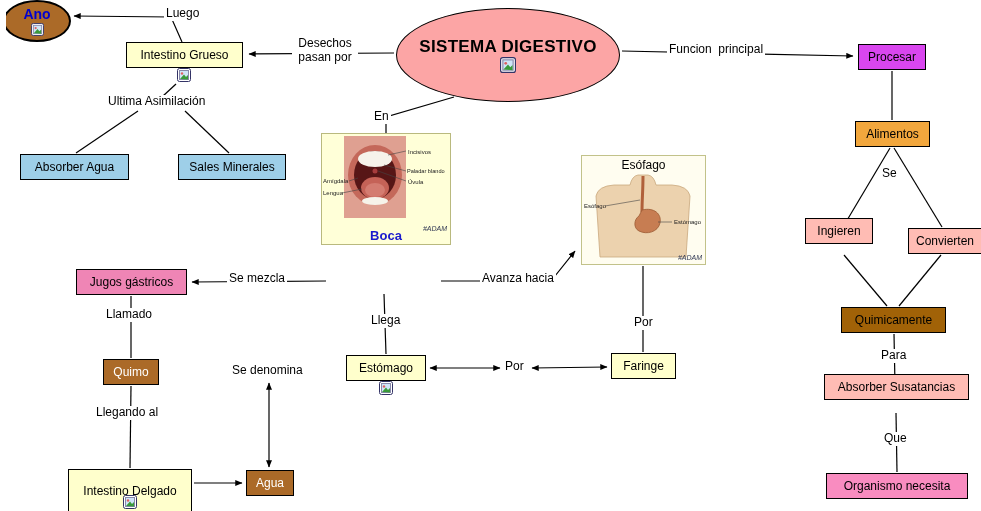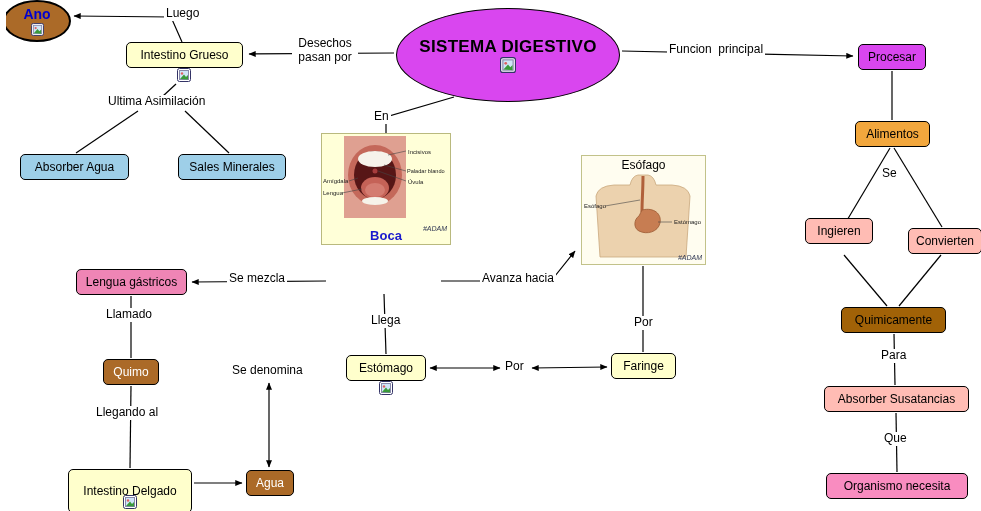--- a/index.html
+++ b/index.html
@@ -1,30 +1,30 @@
 <!DOCTYPE html>
 <html><head>
 <meta charset="utf-8">
 <style>
   html,body{margin:0;padding:0;background:#fff;font-family:"Liberation Sans",sans-serif;}
   .canvas{position:relative;width:981px;height:511px;background:#ffffff;overflow:hidden;margin-left:6px;}
   svg.connectors{position:absolute;left:0;top:0;pointer-events:none;}
-  .node{position:absolute;box-sizing:border-box;border:1px solid #000;border-radius:5px;
+  .node{position:absolute;box-sizing:border-box;border:1px solid #000;border-radius:0;
         display:flex;align-items:center;justify-content:center;font-size:12px;line-height:1;color:#000;}
   .ellipse{border-radius:50%;flex-direction:column;gap:2px;}
   .yellow{background:#ffffcc;}
   .blue{background:#9ecfe8;}
   .brown{background:#ab6a28;color:#ffffff;}
   .pinkd{background:#ef85b5;}
   .pinkl{background:#ffbcb4;}
   .pinks{background:#f98cc0;}
   .lav{background:#d946ef;}
   .orange{background:#f2a73d;}
   .gray{background:#a16207;}
-  .green{background:#d946ef;}
+  .green{background:#fca5a5;}
   #n-sistema .t{font-weight:bold;font-size:17px;letter-spacing:.3px;}
   #n-ano{border-width:2px;}
   #n-ano .t{font-weight:bold;font-size:14px;color:#0000d0;}
   .llabel{position:absolute;background:#fff;padding:0 2px;font-size:12px;color:#000;line-height:1.15;text-align:center;}
   .pre{white-space:pre;}
   .res-icon{display:inline-flex;}
   .res-icon.abs{position:absolute;}
   .img-frame{position:absolute;box-sizing:border-box;background:#ffffd8;border:1px solid #b9b97e;}
   .img-caption{position:absolute;left:0;right:0;bottom:1px;text-align:center;font-weight:bold;color:#1a1acd;font-size:13px;}
   .img-watermark{position:absolute;right:3px;bottom:12px;font-size:7px;font-style:italic;color:#333a55;}
@@ -106,24 +106,24 @@
   </span>
 
   <div class="node blue" style="left:14px;top:154px;width:109px;height:26px">Absorber Agua</div>
   <div class="node blue" style="left:172px;top:154px;width:108px;height:26px">Sales Minerales</div>
 
   <div class="node lav" style="left:852px;top:44px;width:68px;height:26px">Procesar</div>
   <div class="node orange" style="left:849px;top:121px;width:75px;height:26px">Alimentos</div>
   <div class="node pinkl" style="left:799px;top:218px;width:68px;height:26px">Ingieren</div>
   <div class="node pinkl" style="left:902px;top:228px;width:74px;height:26px">Convierten</div>
   <div class="node gray" style="left:835px;top:307px;width:105px;height:26px">Quimicamente</div>
-  <div class="node pinkl" style="left:818px;top:386px;width:145px;height:26px">Absorber Susatancias</div>
+  <div class="node pinkl" style="left:818px;top:374px;width:145px;height:26px">Absorber Susatancias</div>
   <div class="node pinks" style="left:820px;top:473px;width:142px;height:26px">Organismo necesita</div>
 
-  <div class="node pinkd" style="left:70px;top:269px;width:111px;height:26px">Lengua gástricos</div>
+  <div class="node pinkd" style="left:70px;top:269px;width:111px;height:26px">Jugos gástricos</div>
   <div class="node brown" style="left:97px;top:359px;width:56px;height:26px">Quimo</div>
   <div class="node brown" style="left:240px;top:470px;width:48px;height:26px">Agua</div>
 
   <div class="node yellow" style="left:62px;top:469px;width:124px;height:44px">Intestino Delgado</div>
   <span class="res-icon abs" style="left:117px;top:495px">
     <svg width="14" height="14" viewBox="0 0 14 14">
         <rect x="0.5" y="0.5" width="13" height="13" rx="2" fill="#fff" stroke="#336"></rect>
         <rect x="2.5" y="2.5" width="9" height="9" fill="#cfe4f7" stroke="#88a"></rect>
         <circle cx="5" cy="5.5" r="1.2" fill="#e06060"></circle>
         <polygon points="3,11 7,6.5 9,9 11,7 11,11.5" fill="#3a9a3a"></polygon>

